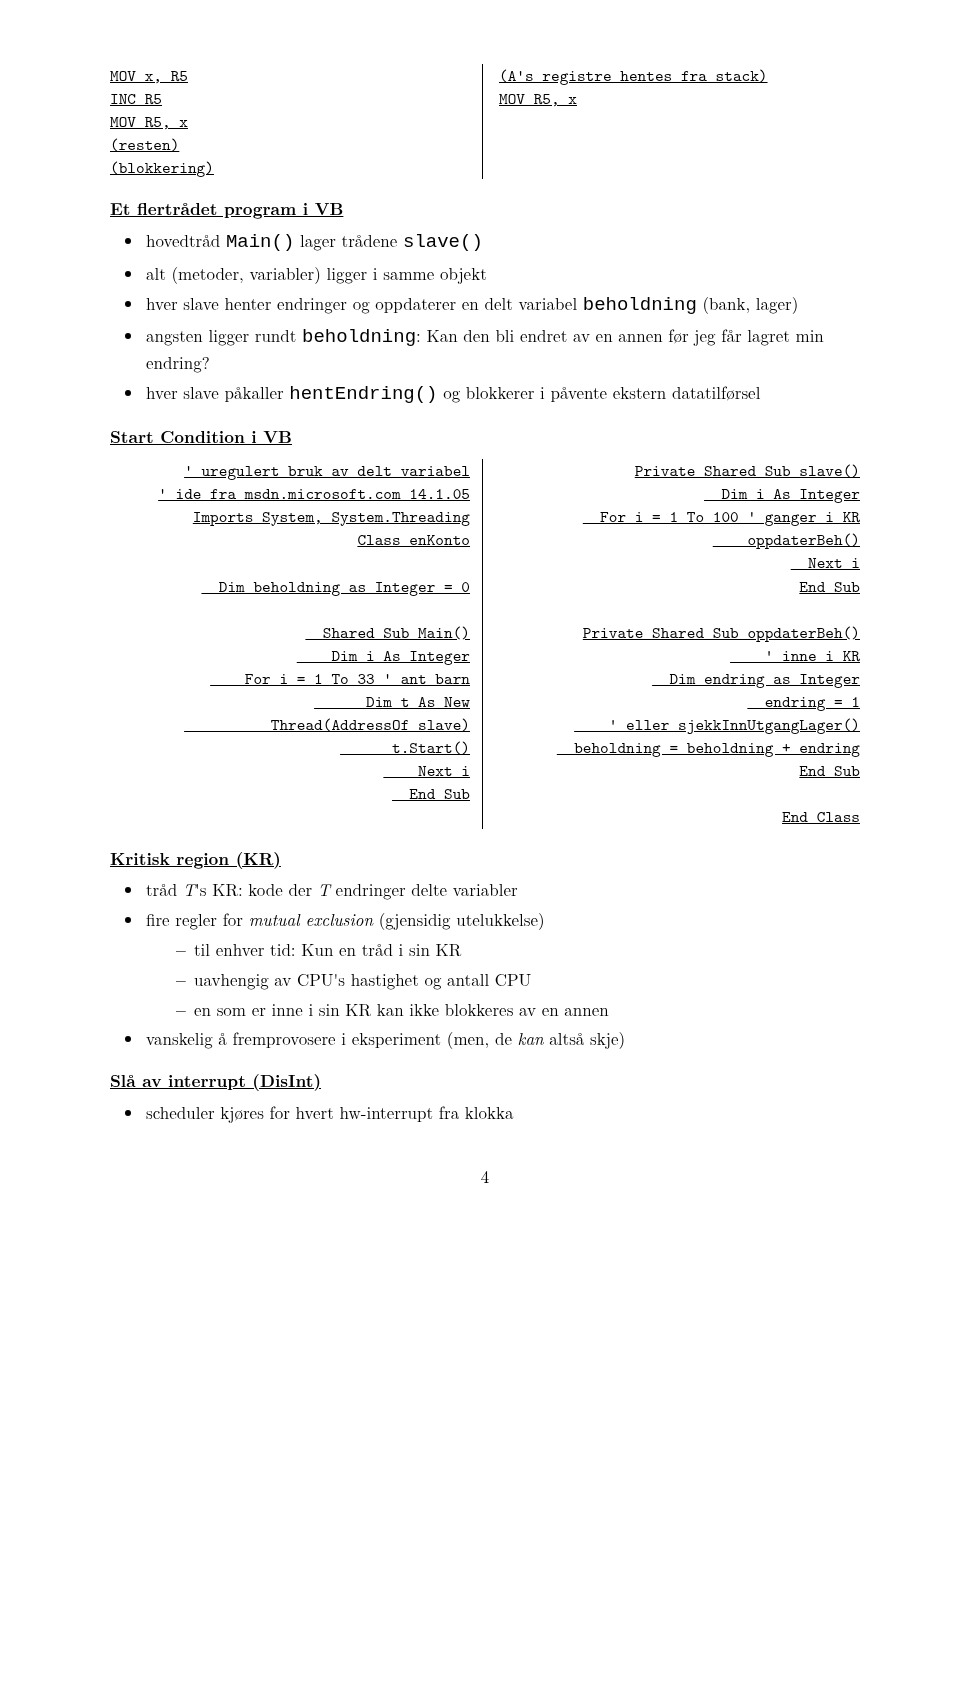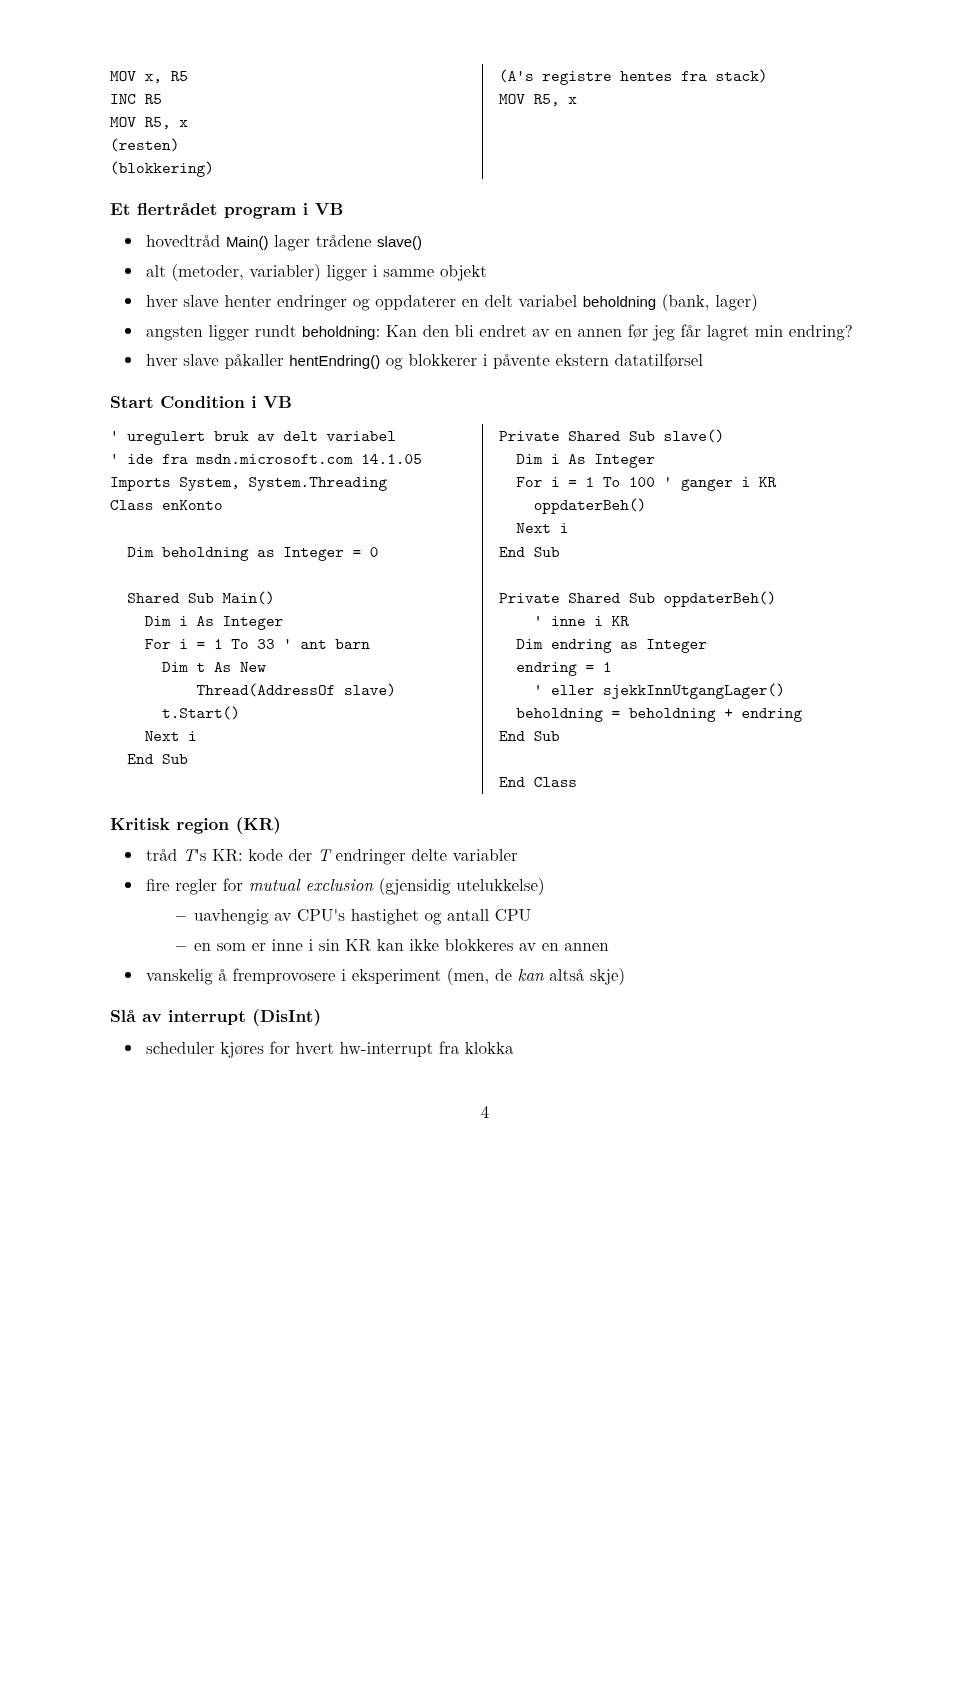--- a/index.html
+++ b/index.html
@@ -7,22 +7,22 @@
     font-size: 17px;
     line-height: 1.4;
     color: #000;
     background: #fff;
     margin: 0;
     padding: 60px 100px 60px 110px;
     width: 960px;
     box-sizing: border-box;
   }
   .mono {
-    font-family: Liberation Sans, sans-serif;
-    font-size: 15px;
+    font-family: Liberation Mono, monospace;
+    font-size: 19px;
   }
   .two-col {
     display: flex;
     align-items: stretch;
     margin: 4px 0 14px 0;
   }
   .two-col .col-l {
     flex: 0 0 48%;
     padding-right: 12px;
   }
@@ -30,30 +30,32 @@
     flex: 1;
     padding-left: 16px;
     border-left: 1px solid #000;
   }
   .two-col .col-l pre, .two-col .col-r pre { margin: 0; }
   pre {
     font-family: "Latin Modern Mono", "CMU Typewriter", "Courier New", monospace;
     font-size: 16.5px;
     white-space: pre;
     margin: 0;
+    text-decoration: underline;
   }
   .serif-block {
     font-family: inherit;
     font-size: 17px;
     white-space: normal;
   }
   h2.sec {
     font-weight: bold;
     font-size: 17px;
     margin: 18px 0 8px 0;
+    text-decoration: underline;
   }
   ul.bullets {
     list-style: disc;
     margin: 6px 0 10px 0;
     padding-left: 34px;
   }
   ul.bullets > li {
     margin: 6px 0;
     padding-left: 2px;
   }
@@ -108,21 +110,21 @@
   <li>
     <span>angsten ligger rundt </span><span class="mono">beholdning</span><span>: Kan den bli endret av en annen før jeg får lagret min endring?</span>
   </li>
   <li>
     <span>hver slave påkaller </span><span class="mono">hentEndring()</span><span> og blokkerer i påvente ekstern datatilførsel</span>
   </li>
 </ul>
 
 <h2 class="sec">Start Condition i VB</h2>
 
-<div class="two-col" style="margin-top:10px;">
+<div class="two-col" style="margin-top:10px;text-align:right;">
   <div class="col-l">
     <pre>' uregulert bruk av delt variabel
 ' ide fra msdn.microsoft.com 14.1.05
 Imports System, System.Threading
 Class enKonto
 
   Dim beholdning as Integer = 0
 
   Shared Sub Main()
     Dim i As Integer
@@ -155,20 +157,21 @@
 
 <h2 class="sec">Kritisk region (KR)</h2>
 
 <ul class="bullets">
   <li>
     <span>tråd </span><span class="it">T</span><span>'s KR: kode der </span><span class="it">T</span><span> endringer delte variabler</span>
   </li>
   <li>
     <span>fire regler for </span><span class="it">mutual exclusion</span><span> (gjensidig utelukkelse)</span>
     <ul class="dashes">
+      <li>til enhver tid: Kun en tråd i sin KR</li>
       <li>uavhengig av CPU's hastighet og antall CPU</li>
       <li>en som er inne i sin KR kan ikke blokkeres av en annen</li>
     </ul>
   </li>
   <li>
     <span>vanskelig å fremprovosere i eksperiment (men, de </span><span class="it">kan</span><span> altså skje)</span>
   </li>
 </ul>
 
 <h2 class="sec">Slå av interrupt (DisInt)</h2>

